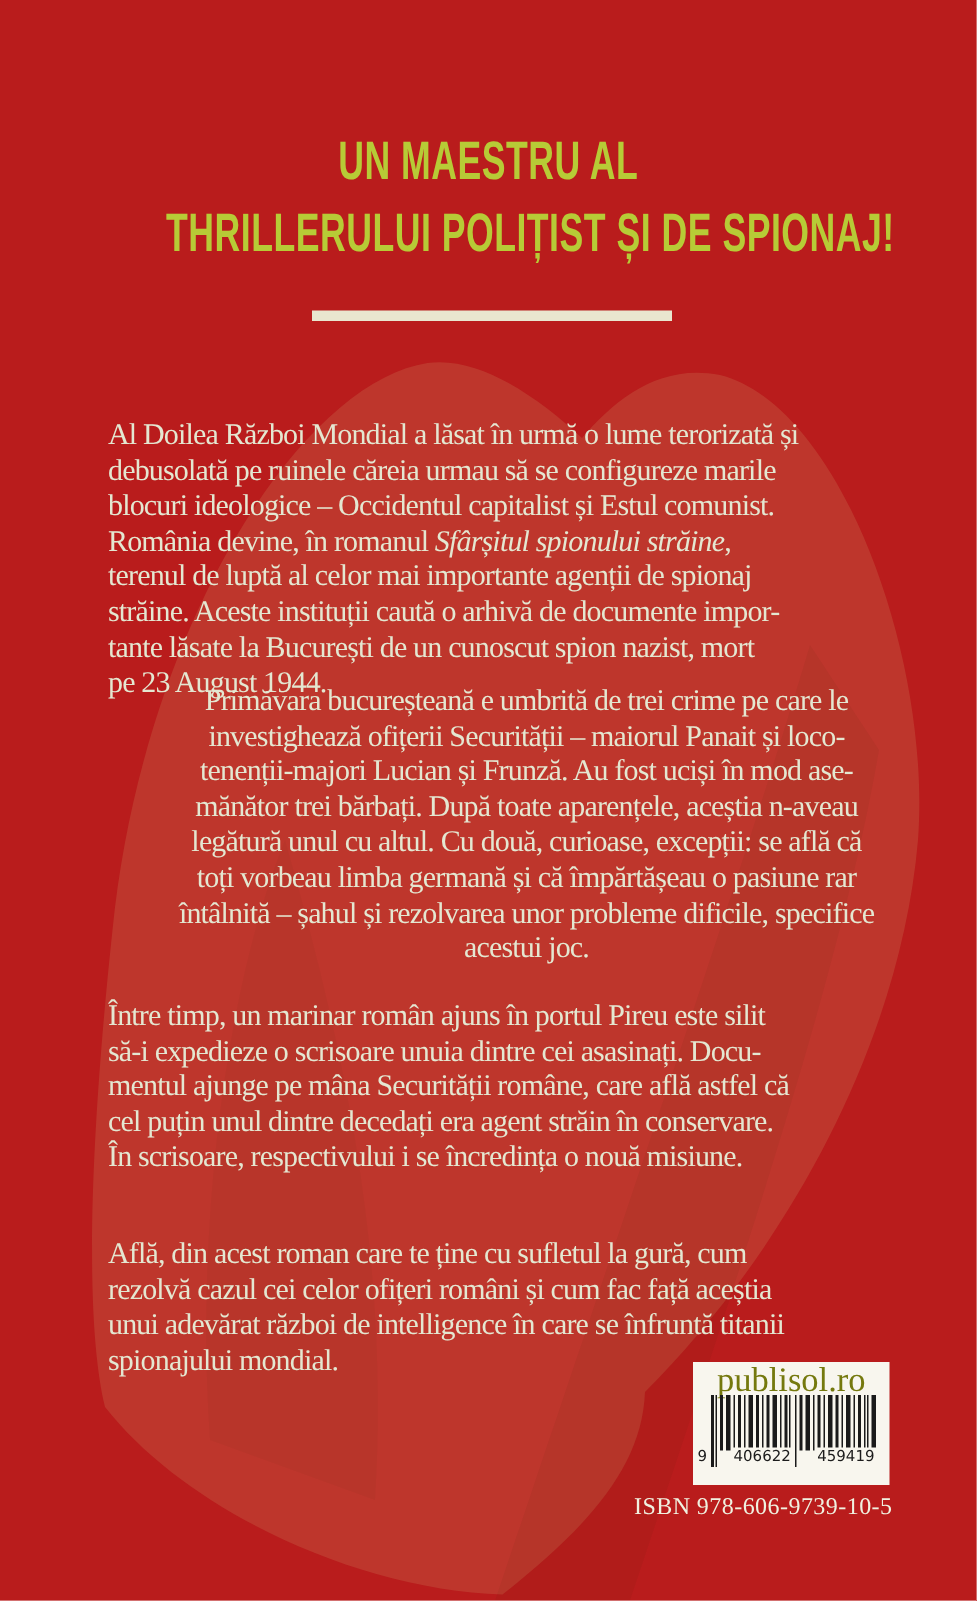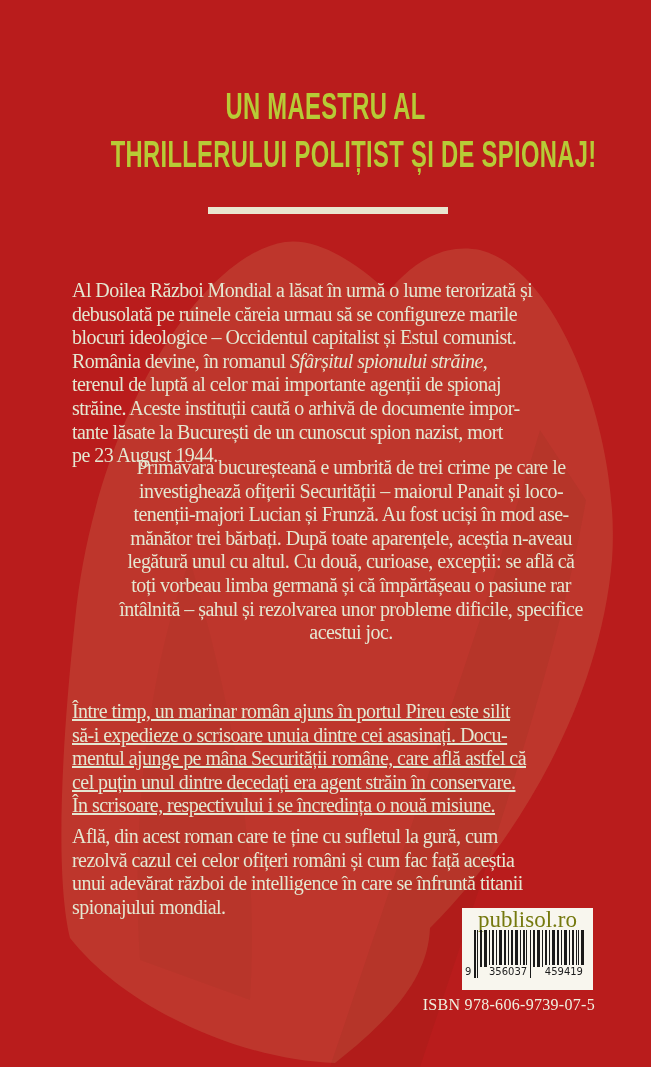--- a/index.html
+++ b/index.html
@@ -37,21 +37,21 @@
     margin:16px;
     font-family:"Liberation Serif", serif;
     font-size:20px; line-height:23.6px;
     letter-spacing:-0.55px;
     color:#e4e7d1;
     white-space:pre-line;
   }
   .para em { font-style:italic; }
   .p1 { top:263px; }
   .p2 { top:440px;text-align:center; }
-  .p3 { top:684px;text-decoration:underline; }
+  .p3 { top:650px; }
   .p4 { top:809px; }
 
   .barcode-box {
     position:absolute; left:462px; top:908px;
     width:131px; height:82px;
     background:#f8f6ee;
   }
   .pub {
     margin-top:1px;
     text-align:center;
@@ -159,20 +159,20 @@
         <rect x="90" y="0" width="3" height="37"></rect>
         <rect x="95" y="0" width="1" height="37"></rect>
         <rect x="98" y="0" width="2" height="37"></rect>
         <rect x="102" y="0" width="1" height="37"></rect>
         <rect x="104" y="0" width="1" height="48"></rect>
         <rect x="107" y="0" width="3" height="48"></rect>
       </g>
     </svg>
     <div class="digits">
       <span>9</span>
-      <span>356037</span>
+      <span>406622</span>
       <span>459419</span>
     </div>
   </div>
 
-  <div class="isbn">ISBN 978-606-9739-07-5</div>
+  <div class="isbn">ISBN 978-606-9739-10-5</div>
 
 </div>
 
 </body></html>

